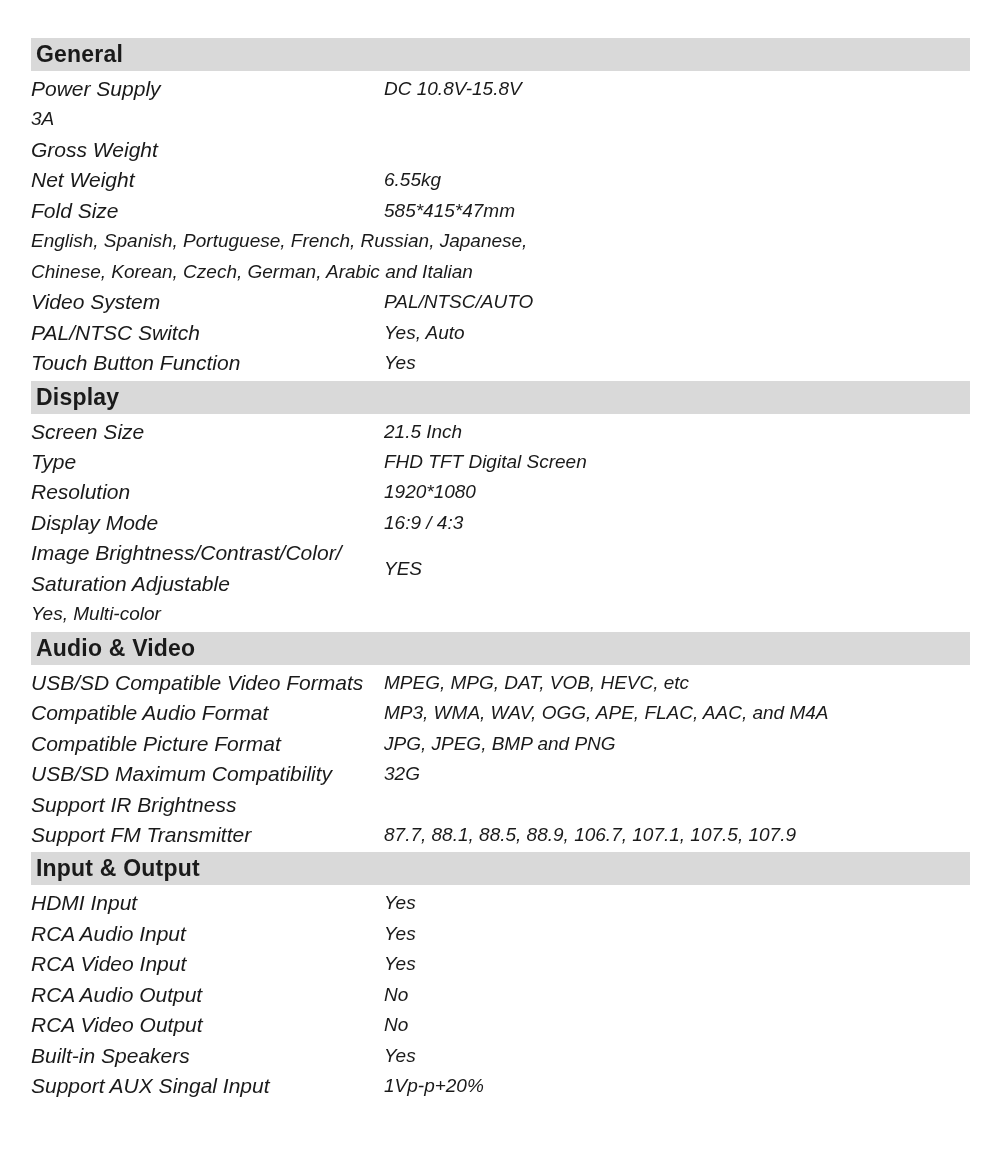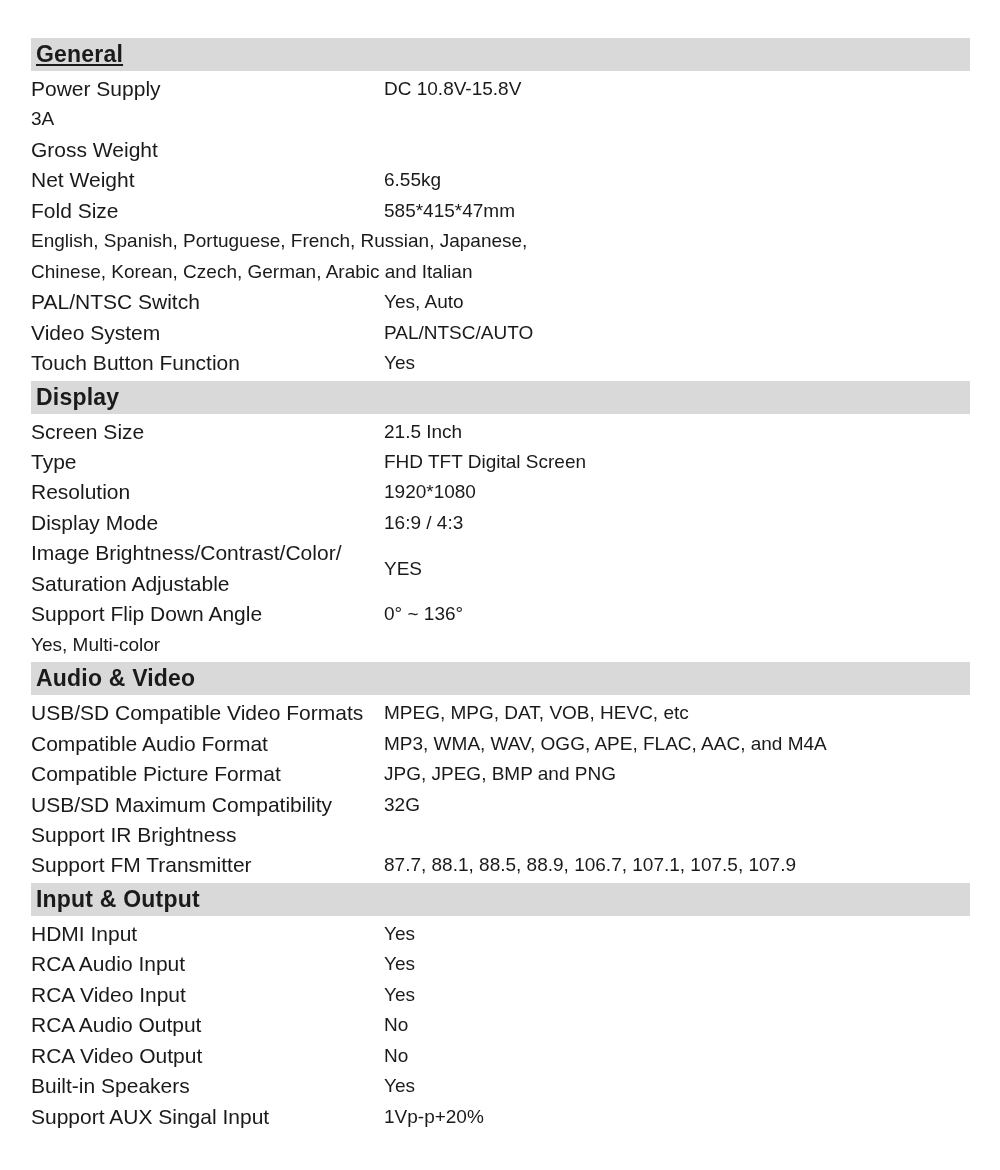--- a/index.html
+++ b/index.html
@@ -20,30 +20,30 @@
   .section-header {
     background: var(--bar-bg, #d9d9d9);
     height: 33px;
     display: flex;
     align-items: center;
     padding-left: 5px;
     margin: 2px 0 3px 0;
   }
   .section:first-child .section-header {
     margin-top: 0;
-    text-decoration: underline;
   }
   .section-title {
     font-size: 23px;
     font-weight: 700;
     letter-spacing: 0.2px;
   }
   .spec-row {
     display: flex;
     align-items: center;
+    font-style: italic;
   }
   .spec-label {
     flex: 0 0 353px;
     width: 353px;
     font-size: 21px;
     line-height: 30.45px;
     white-space: pre-line;
   }
   .spec-value {
     flex: 1;
@@ -83,27 +83,27 @@
     <div class="spec-label">Fold Size</div>
     <div class="spec-value">585*415*47mm</div>
   </div>
 
   <div class="spec-row">
     <div class="spec-value">English, Spanish, Portuguese, French, Russian, Japanese,
 Chinese, Korean, Czech, German, Arabic and Italian</div>
   </div>
 
   <div class="spec-row">
+    <div class="spec-label">Video System</div>
+    <div class="spec-value">PAL/NTSC/AUTO</div>
+  </div>
+
+  <div class="spec-row">
     <div class="spec-label">PAL/NTSC Switch</div>
     <div class="spec-value">Yes, Auto</div>
-  </div>
-
-  <div class="spec-row">
-    <div class="spec-label">Video System</div>
-    <div class="spec-value">PAL/NTSC/AUTO</div>
   </div>
 
   <div class="spec-row">
     <div class="spec-label">Touch Button Function</div>
     <div class="spec-value">Yes</div>
   </div>
 </div>
   </div>
 
   <div class="section">
@@ -130,24 +130,20 @@
     <div class="spec-label">Display Mode</div>
     <div class="spec-value">16:9 / 4:3</div>
   </div>
 
   <div class="spec-row">
     <div class="spec-label">Image Brightness/Contrast/Color/
 Saturation Adjustable</div>
     <div class="spec-value">YES</div>
   </div>
 
-  <div class="spec-row">
-    <div class="spec-label">Support Flip Down Angle</div>
-    <div class="spec-value">0° ~ 136°</div>
-  </div>
 
   <div class="spec-row">
     <div class="spec-value">Yes, Multi-color</div>
   </div>
 </div>
   </div>
 
   <div class="section">
     <div class="section-header">
       <span class="section-title">Audio &amp; Video</span>

